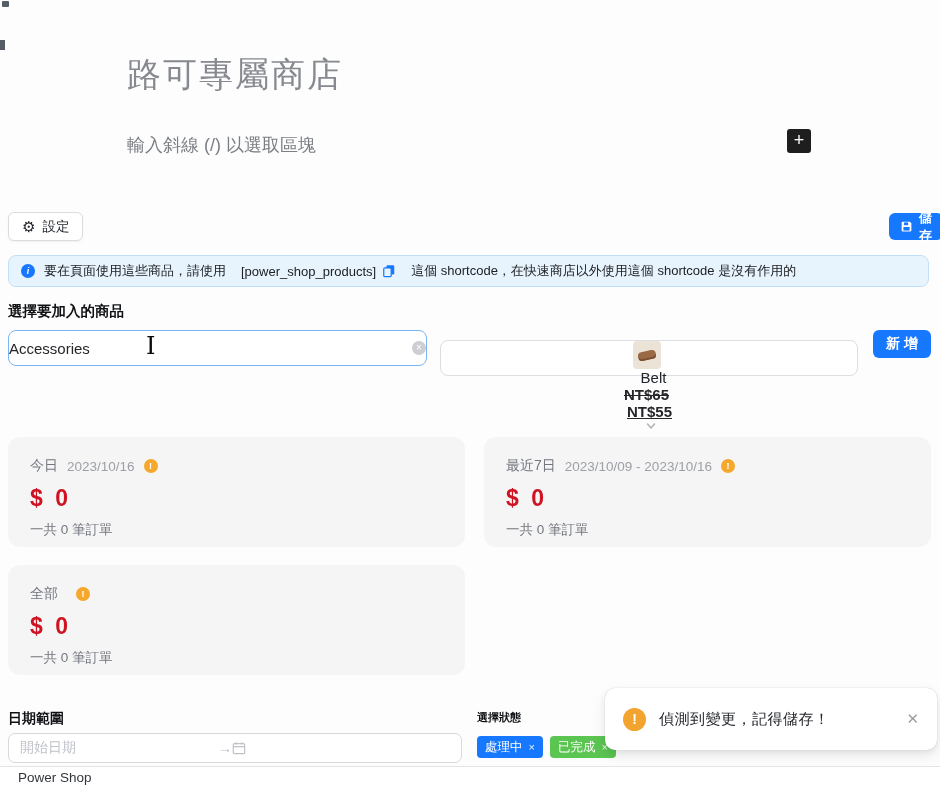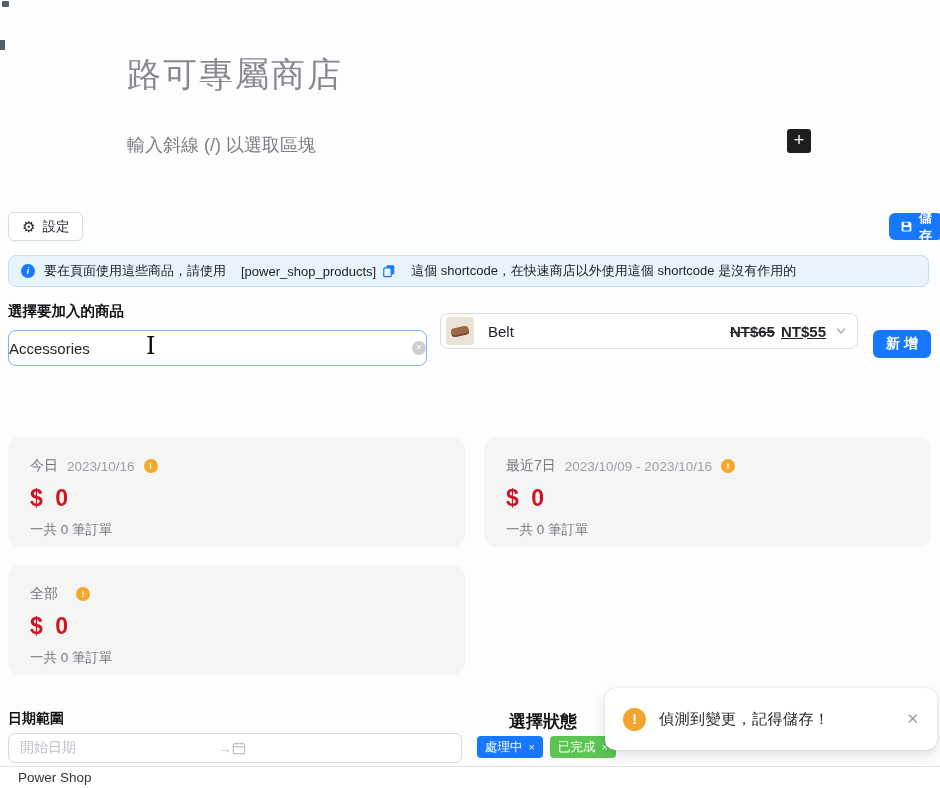--- a/index.html
+++ b/index.html
@@ -40,22 +40,22 @@
   .pick-label { left:8px; top:302px; font-size:14.5px; font-weight:700; color:#101114; }
   .search-box { left:8px; top:330px; width:419px; height:36px; background:#fff; border:1.5px solid #7cb4f3;
                 border-radius:8px; display:flex; align-items:center; padding:0 0; }
   .search-box input { flex:1; border:none; outline:none; font-size:15px; color:#26262a; background:transparent;
                       font-family:inherit; }
   .clear-dot { width:14px; height:14px; border-radius:50%; background:#ccced2; color:#fff; font-size:10px;
                line-height:14px; text-align:center; flex:none; cursor:pointer; }
   .ibeam { left:146px; top:332px; font-family:"DejaVu Serif","Liberation Serif",serif; font-size:24px;
            color:#0b0b0c; font-weight:500; }
 
-  .prod-select { left:440px; top:313px; width:418px; height:36px; background:#fff; border:1px solid #dcdee1;
-                 border-radius:8px; display:flex; align-items:center; padding:0 10px 0 5px; cursor:pointer; }
+  .prod-select { left:440px; top:340px; width:418px; height:36px; background:#fff; border:1px solid #dcdee1;
+                 border-radius:8px; display:flex; align-items:center; padding:0 10px 0 5px; cursor:pointer;flex-direction:column; }
   .thumb { width:28px; height:28px; border-radius:4px; background:#ece3d7; position:relative; flex:none; overflow:hidden; }
   .thumb .belt { position:absolute; left:5px; top:10px; width:18px; height:9px; border-radius:4px;
                  background:#9a6a45; transform:rotate(-12deg); box-shadow:inset 0 -2px 0 #7b4f31; }
   .prod-name { margin-left:14px; font-size:15px; color:#202329; }
   .prod-spacer { flex:1; }
   .price-old { font-size:15px; font-weight:600; color:#26262a; text-decoration:line-through; }
   .price-new { margin-left:6px; font-size:15px; font-weight:600; color:#26262a; text-decoration:underline; }
   .chev { margin-left:9px; display:flex; }
   .add-btn { left:873px; top:330px; width:58px; height:28px; background:#1677ff; border:none; border-radius:6px;
              color:#fff; font-size:14px; font-weight:600; cursor:pointer; }
@@ -68,21 +68,21 @@
   .card-head { display:flex; align-items:center; gap:9px; font-size:14px; }
   .card-head .lbl { color:#73767d; }
   .card-head .dt  { color:#9da0a6; font-size:13.5px; }
   .warn-dot { width:14px; height:14px; border-radius:50%; background:#f5a82b; color:#fff; font-size:9px;
               font-weight:700; text-align:center; line-height:14px; cursor:pointer; }
   .card-amount { margin-top:10px; font-size:23px; font-weight:700; color:#cf1322; letter-spacing:3px; }
   .card-orders { margin-top:9px; font-size:13.5px; color:#73767d; }
 
   
   .range-label  { left:8px;   top:710px; font-size:14px; font-weight:700; color:#101114; }
-  .status-label { left:477px; top:710px; font-size:17px; font-weight:700; color:#101114;margin-left:32px; }
+  .status-label { left:477px; top:710px; font-size:11px; font-weight:700; color:#101114; }
   .date-range { left:8px; top:733px; width:454px; height:30px; background:#fff; border:1px solid #d9d9d9;
                 border-radius:7px; display:flex; align-items:center; padding:0 11px; font-size:14px; color:#bfc2c7; }
   .date-range .start { width:198px; }
   .date-range .arrow { color:#b9bcc0; }
   .date-range .end { margin-left:14px; flex:1; }
   .cal { display:flex; }
   .tags { left:477px; top:736px; display:flex; gap:7px; }
   .tag { height:22px; border-radius:4px; padding:0 8px; color:#fff; font-size:12.5px; font-weight:500;
          display:inline-flex; align-items:center; gap:6px; cursor:pointer; }
   .tag-blue  { background:#1677ff; }

